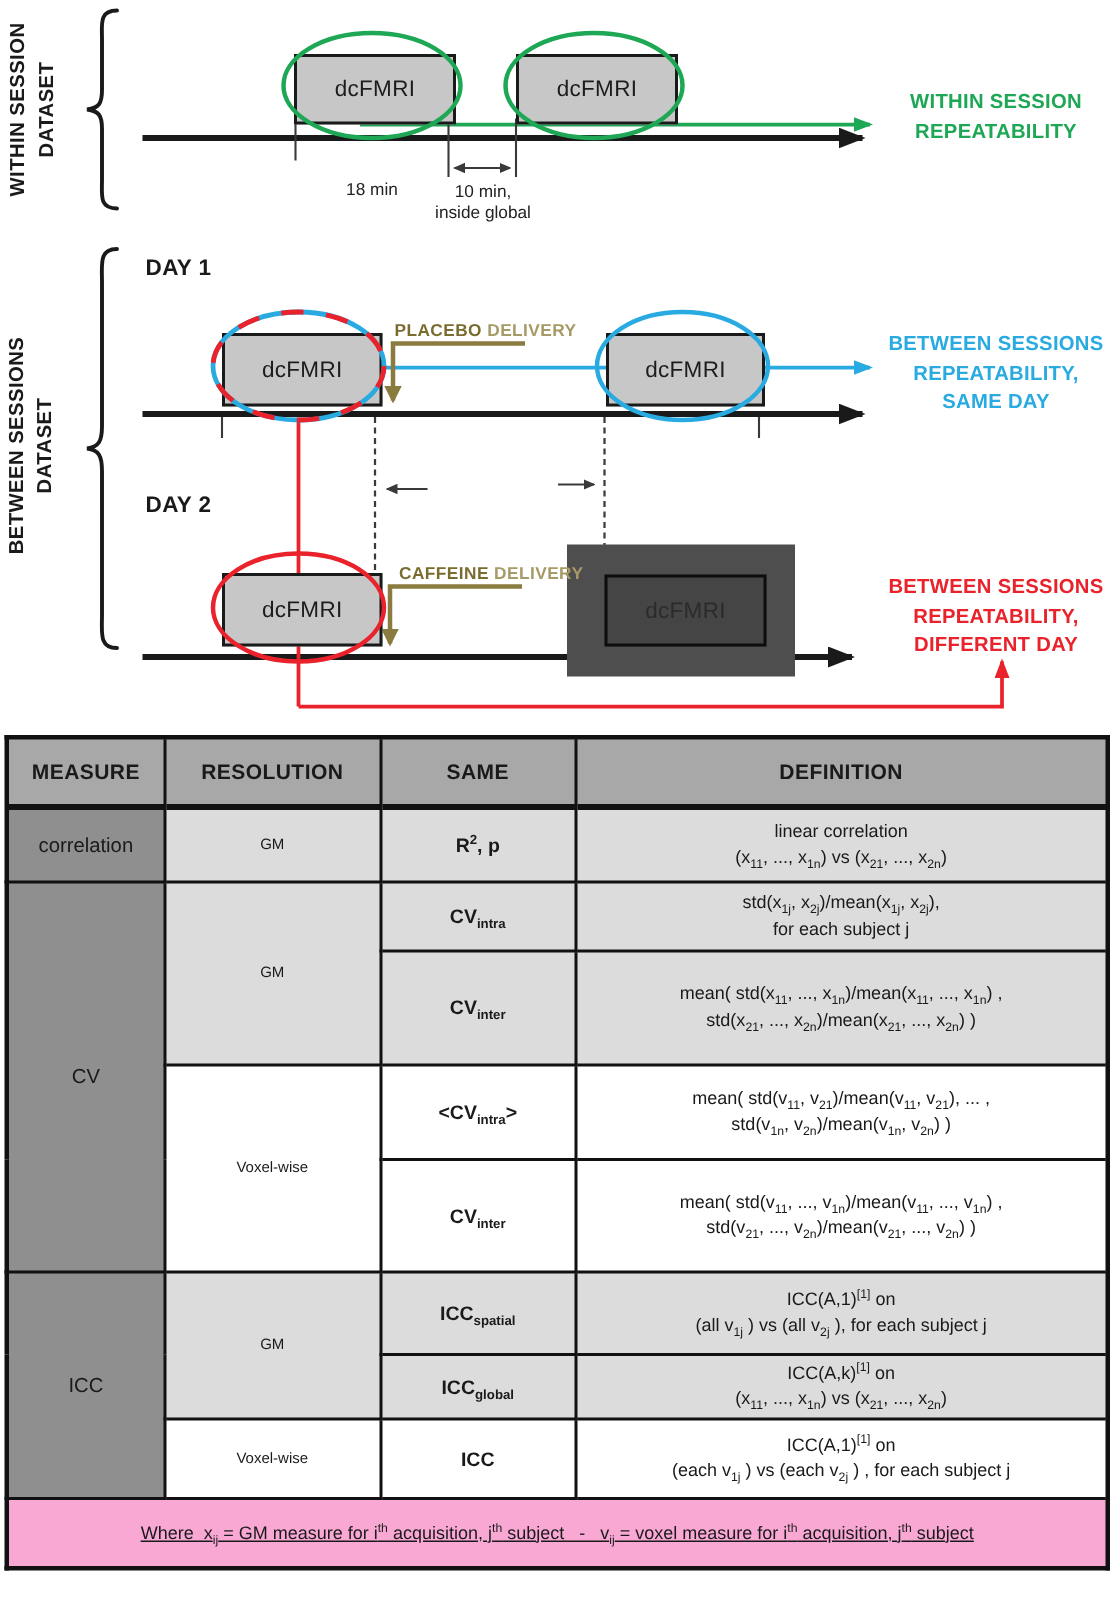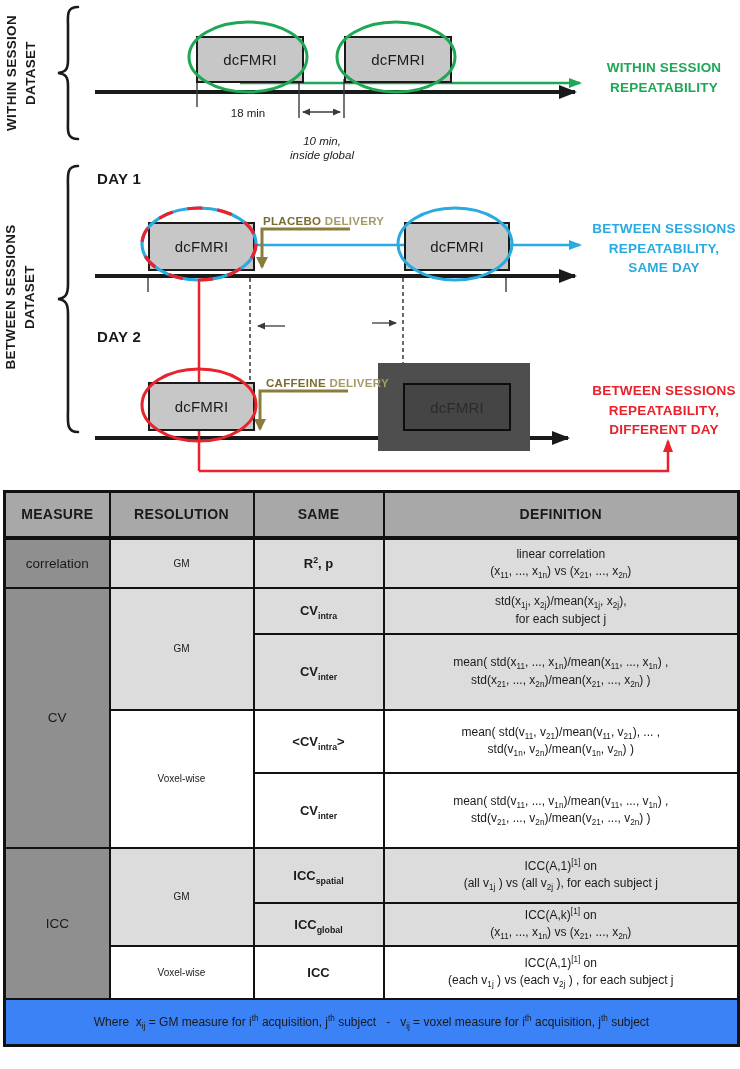--- a/index.html
+++ b/index.html
@@ -36,21 +36,21 @@
   .nofill{fill:none;}
 
   
   #measures-table{position:absolute;left:3px;top:490px;width:734px;border-collapse:collapse;table-layout:fixed;}
   #measures-table th,#measures-table td{border:2px solid var(--border_black);text-align:center;vertical-align:middle;padding:2px 4px;}
   #measures-table th{background:var(--table_header_bg);font-size:14px;letter-spacing:.3px;border-bottom-width:4px;}
   td.measure{background:var(--table_measure_bg);font-weight:normal;font-size:13.5px;}
   td.res{font-size:10px;} td.idx{font-weight:bold;font-size:13px;} td.def{font-size:12px;line-height:1.45;}
   td.bg-gray{background:var(--table_row_gray);} td.bg-white{background:var(--table_row_white);}
   tr.sep-major>td{border-top-width:4px;} tr.sep-mid>td{border-top-width:3px;}
-  td.footer{font-size:12px;background:#3b82f6;border-top-width:3px;white-space:pre-wrap;height:40px;}
+  td.footer{font-size:12px;background:#f9a8d4;border-top-width:3px;white-space:pre-wrap;height:40px;text-decoration:underline;}
   sub,sup{font-size:68%;line-height:0;}
 </style>
 </head>
 <body>
 
 <div id="page">
 
   <div id="diagram">
 
     <div id="gray-zone" class="abs" style="left:378px;top:363px;width:152px;height:88px;background:var(--disabled_region);"></div>
@@ -145,22 +145,22 @@
     <div id="dlabels" class="lyr">
       <div class="sidelabel" style="left:-43px;top:52px;width:132px;height:42px;">
         <span>WITHIN SESSION</span><br>
         <span>DATASET</span>
       </div>
       <div class="sidelabel" style="left:-113px;top:276px;width:270px;height:42px;">
         <span>BETWEEN SESSIONS</span><br>
         <span>DATASET</span>
       </div>
 
-      <div class="annot" style="left:208px;top:106px;width:80px;">18 min</div>
-      <div class="annot" style="left:262px;top:134px;width:120px;font-style:italic;">
+      <div class="annot" style="left:208px;top:120px;width:80px;">18 min</div>
+      <div class="annot" style="left:262px;top:121px;width:120px;">
         <span>10 min,</span><br>
         <span>inside global</span>
       </div>
 
       <div class="result green" style="left:588px;top:58px;">
         <span>WITHIN SESSION</span><br>
         <span>REPEATABILITY</span>
       </div>
 
       <div class="daylabel" style="left:97px;top:170px;">DAY 1</div>

